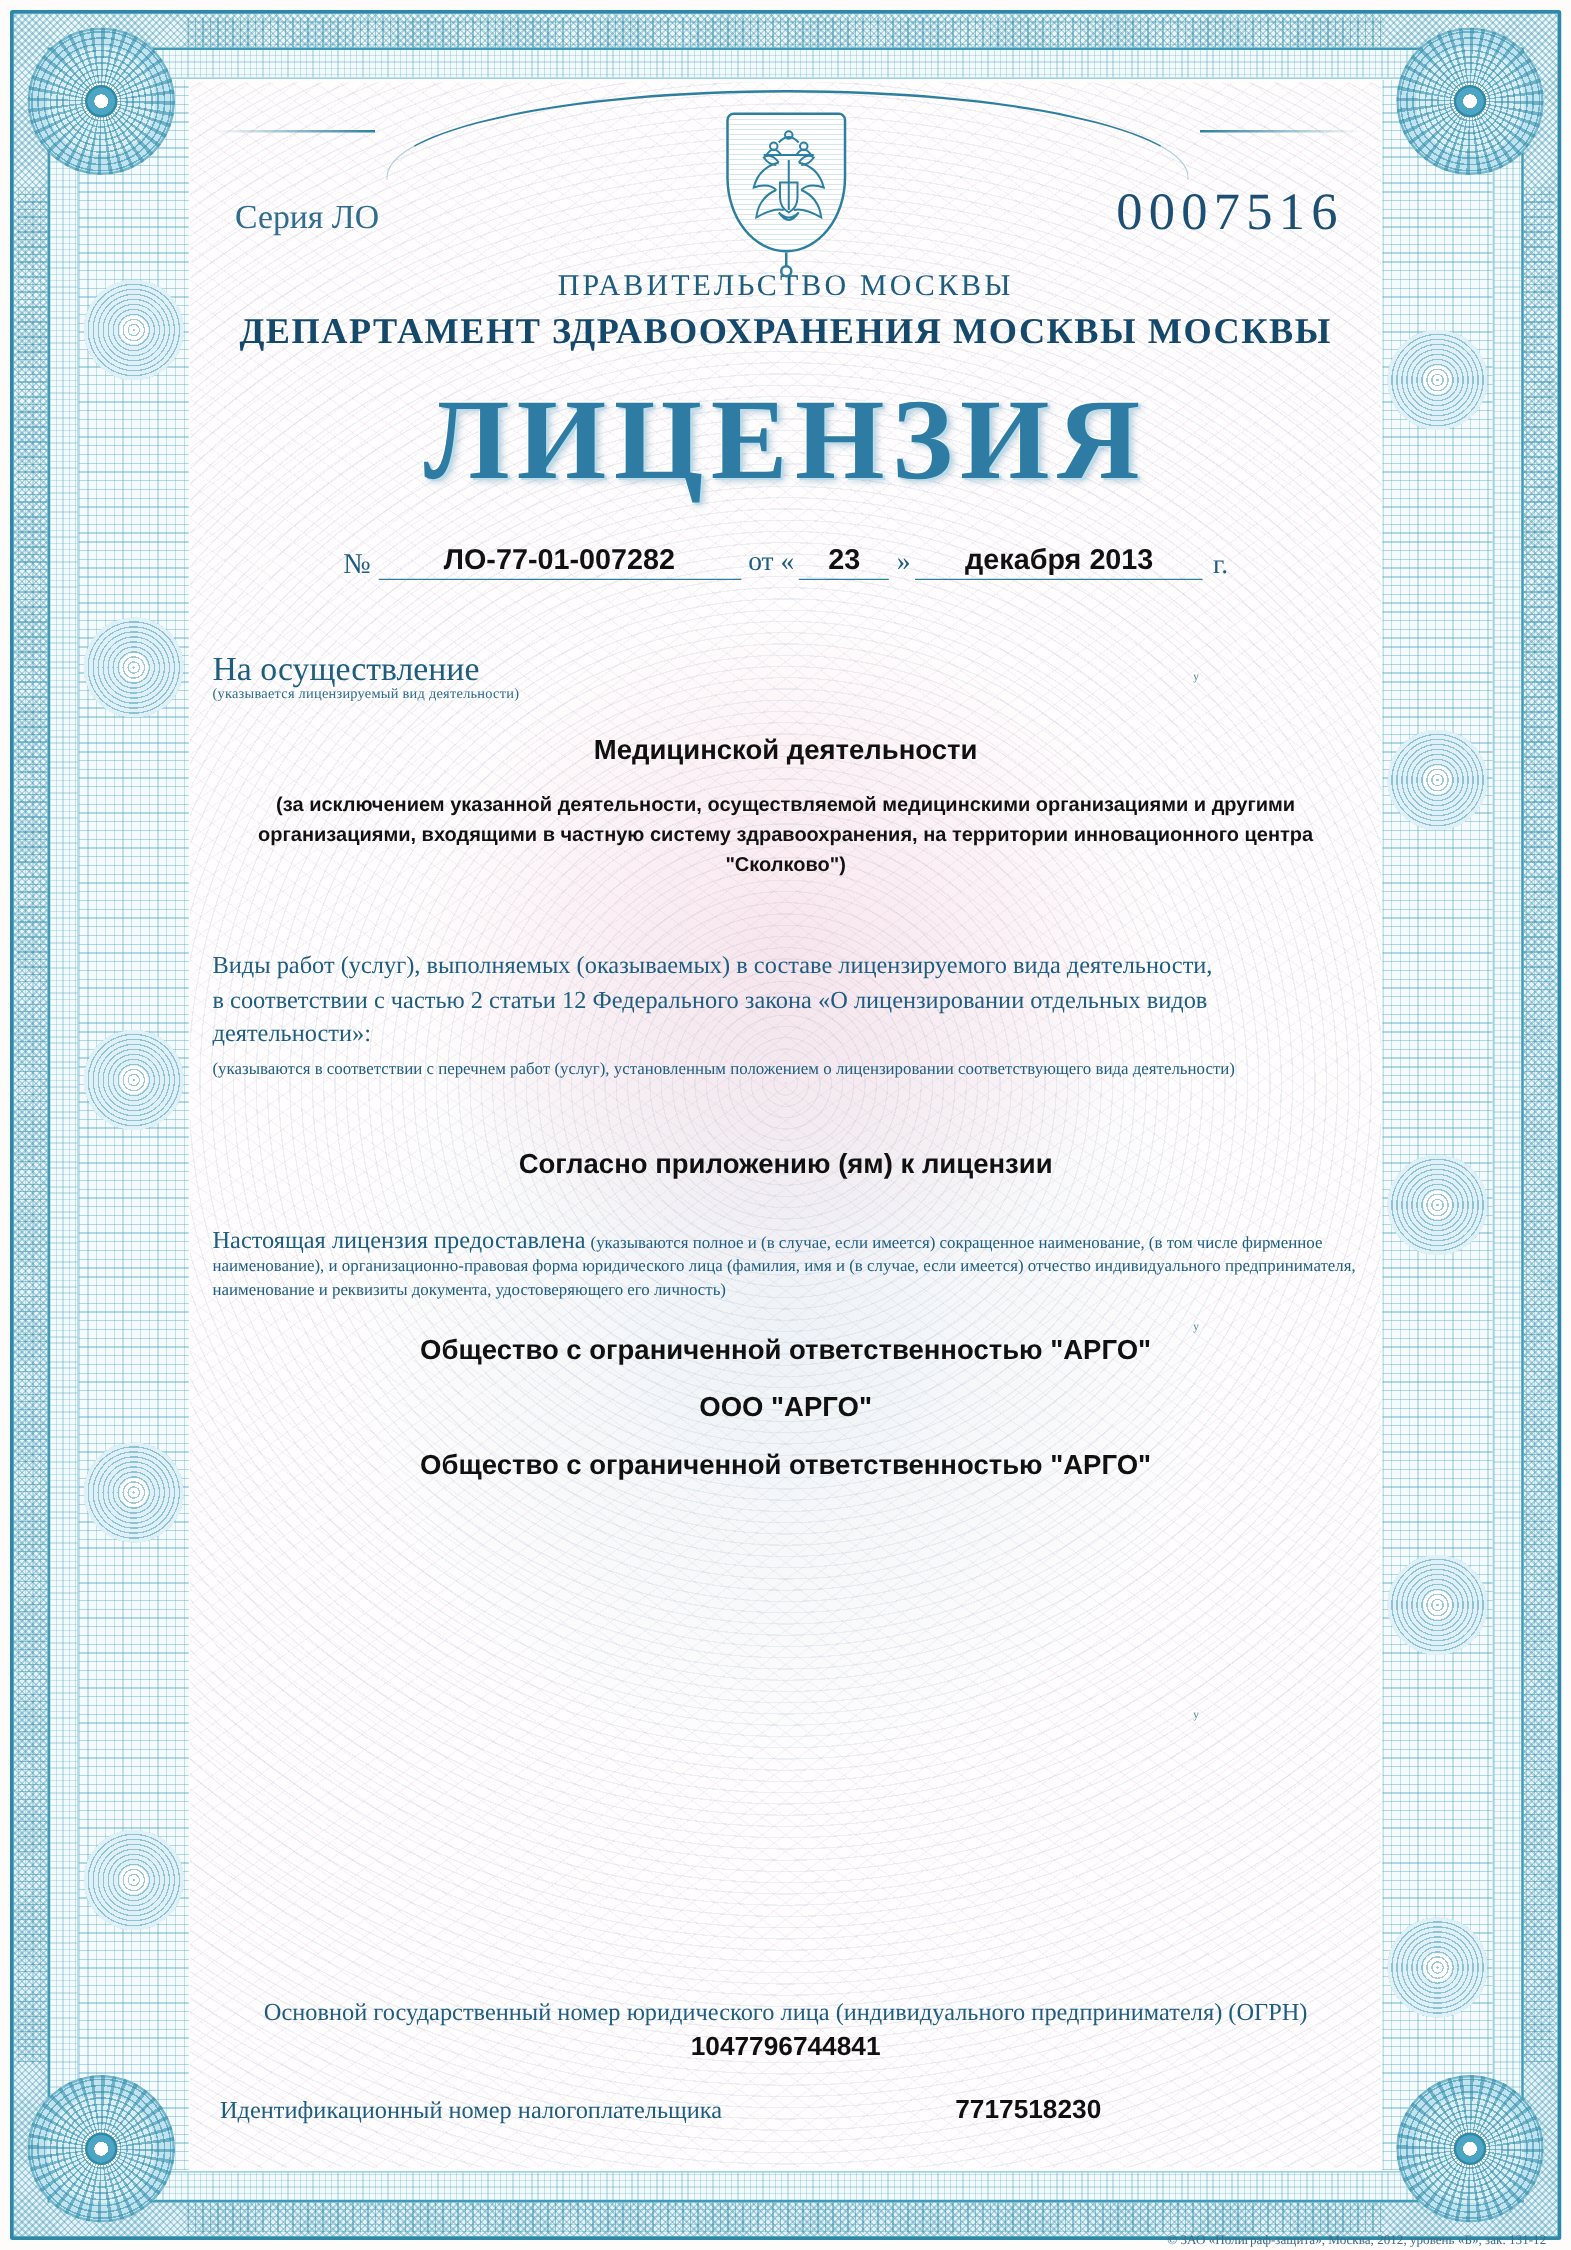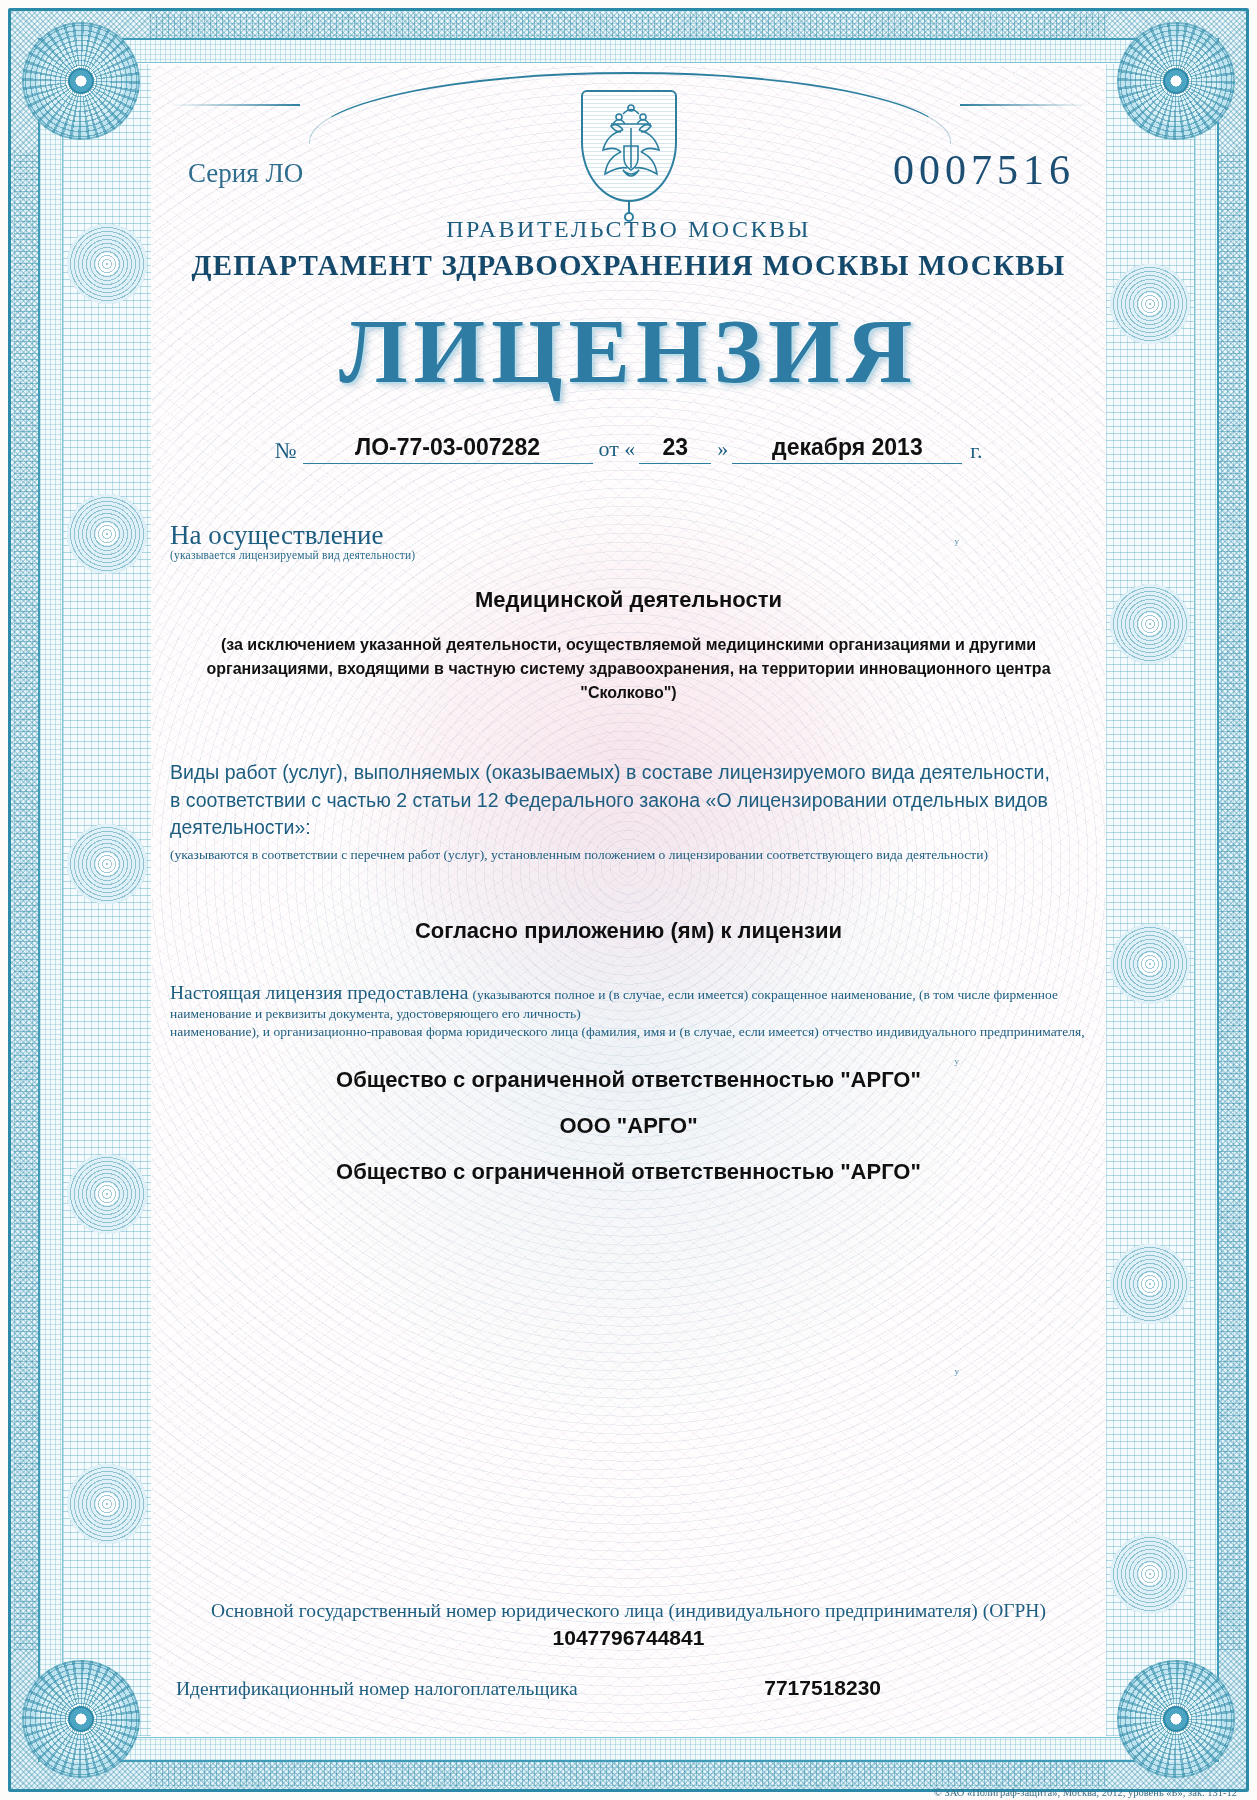--- a/index.html
+++ b/index.html
@@ -313,21 +313,21 @@
     line-height: 1.5;
     color: #111;
     padding: 0 22px;
     font-weight: bold;
   }
 
   .blue-para {
     font-size: 19.5px;
     color: #1d5d80;
     line-height: 1.42;
-    font-family: Liberation Sans, sans-serif;
+    font-family: Liberation Serif, serif;
   }
   .blue-small {
     font-size: 13.5px;
     color: #1d5d80;
     line-height: 1.35;
     font-family: "Liberation Serif", serif;
   }
   .inline-blue {
     font-size: 19.5px;
     color: #1d5d80;
@@ -454,21 +454,21 @@
       <div class="series">Серия ЛО</div>
       <div class="serial">0007516</div>
 
       <div class="gov-line">ПРАВИТЕЛЬСТВО МОСКВЫ</div>
       <div class="dept-line">ДЕПАРТАМЕНТ ЗДРАВООХРАНЕНИЯ МОСКВЫ МОСКВЫ</div>
 
       <div class="license-word">ЛИЦЕНЗИЯ</div>
 
       <div class="numline">
         <span class="lbl">№</span>
-        <span class="fill lic-no">ЛО-77-03-007282</span>
+        <span class="fill lic-no">ЛО-77-01-007282</span>
         <span class="q">от «</span>
         <span class="fill day">23</span>
         <span class="q">»</span>
         <span class="fill month">декабря 2013</span>
         <span class="g">г.</span>
       </div>
 
       <div class="sect" style="margin-top:56px">
         <div class="h-blue">На осуществление</div>
         <div class="hint">(указывается лицензируемый вид деятельности)</div>
@@ -481,22 +481,22 @@
         <div class="blue-para">в соответствии с частью 2 статьи 12 Федерального закона «О лицензировании отдельных видов деятельности»:</div>
         <div class="blue-small" style="margin-top:4px">(указываются в соответствии с перечнем работ (услуг), установленным положением о лицензировании соответствующего вида деятельности)</div>
         <div class="bold-c" style="margin-top:54px">Согласно приложению (ям) к лицензии</div>
       </div>
 
       <div class="sect" style="margin-top:38px">
         <div>
           <span class="inline-blue">Настоящая лицензия предоставлена</span>
           <span class="blue-small">(указываются полное и (в случае, если имеется) сокращенное наименование, (в том числе фирменное</span>
         </div>
+        <div class="blue-small">наименование), и организационно-правовая форма юридического лица (фамилия, имя и (в случае, если имеется) отчество индивидуального предпринимателя,</div>
         <div class="blue-small">наименование и реквизиты документа, удостоверяющего его личность)</div>
-        <div class="blue-small">наименование), и организационно-правовая форма юридического лица (фамилия, имя и (в случае, если имеется) отчество индивидуального предпринимателя,</div>
 
         <div class="bold-c" style="margin-top:26px">Общество с ограниченной ответственностью "АРГО"</div>
         <div class="bold-c" style="margin-top:20px">ООО "АРГО"</div>
         <div class="bold-c" style="margin-top:20px">Общество с ограниченной ответственностью "АРГО"</div>
       </div>
 
       <span class="micro" style="top:470px">у</span>
       <span class="micro" style="top:990px">у</span>
       <span class="micro" style="top:1300px">у</span>
 

